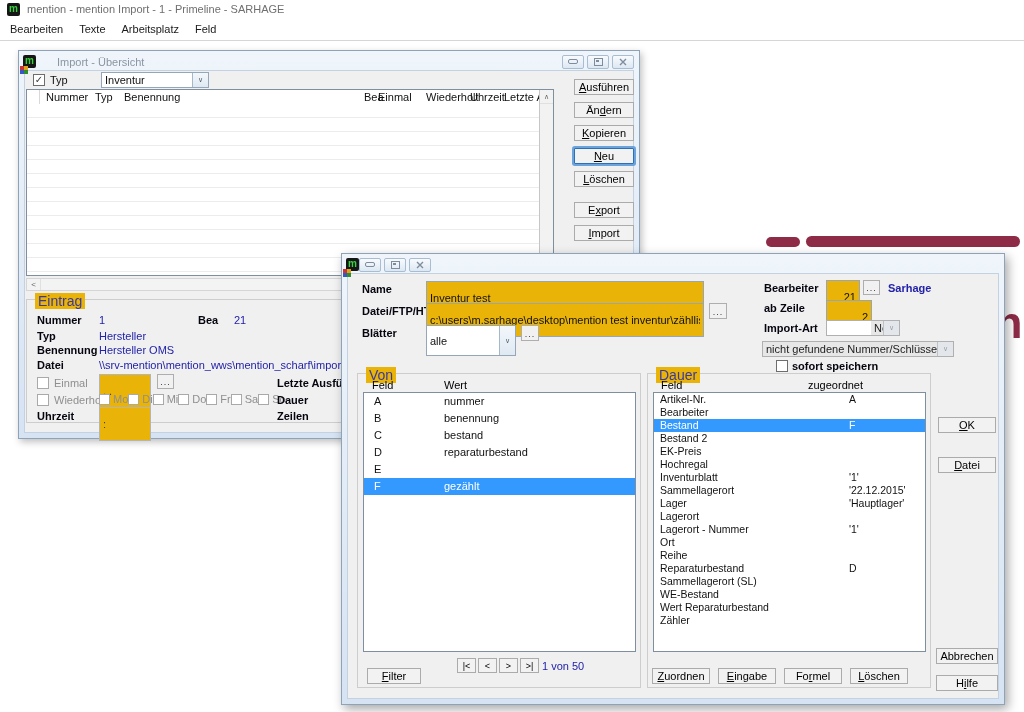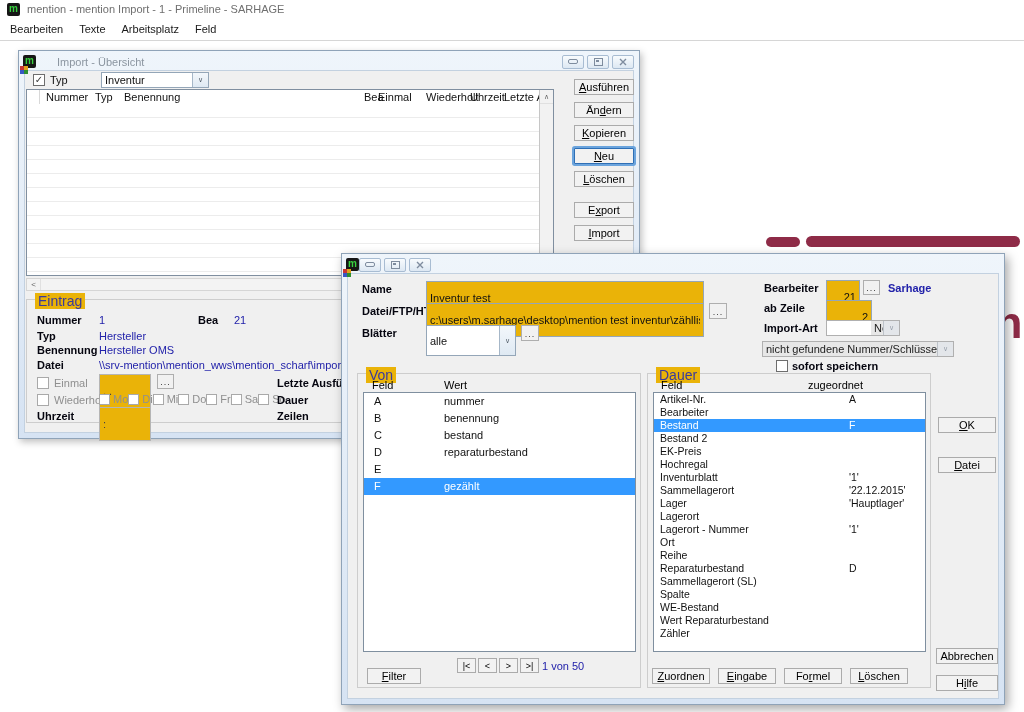--- a/index.html
+++ b/index.html
@@ -449,24 +449,20 @@
             </div>
             <div class="lrow nach-row">
               <span class="c1">Reparaturbestand</span>
               <span class="c2">D</span>
             </div>
             <div class="lrow nach-row">
               <span class="c1">Sammellagerort (SL)</span>
               <span class="c2"></span>
             </div>
             <div class="lrow nach-row">
-              <span class="c1">Spalte</span>
-              <span class="c2"></span>
-            </div>
-            <div class="lrow nach-row">
               <span class="c1">WE-Bestand</span>
               <span class="c2"></span>
             </div>
             <div class="lrow nach-row">
               <span class="c1">Wert Reparaturbestand</span>
               <span class="c2"></span>
             </div>
             <div class="lrow nach-row">
               <span class="c1">Zähler</span>
               <span class="c2"></span>

